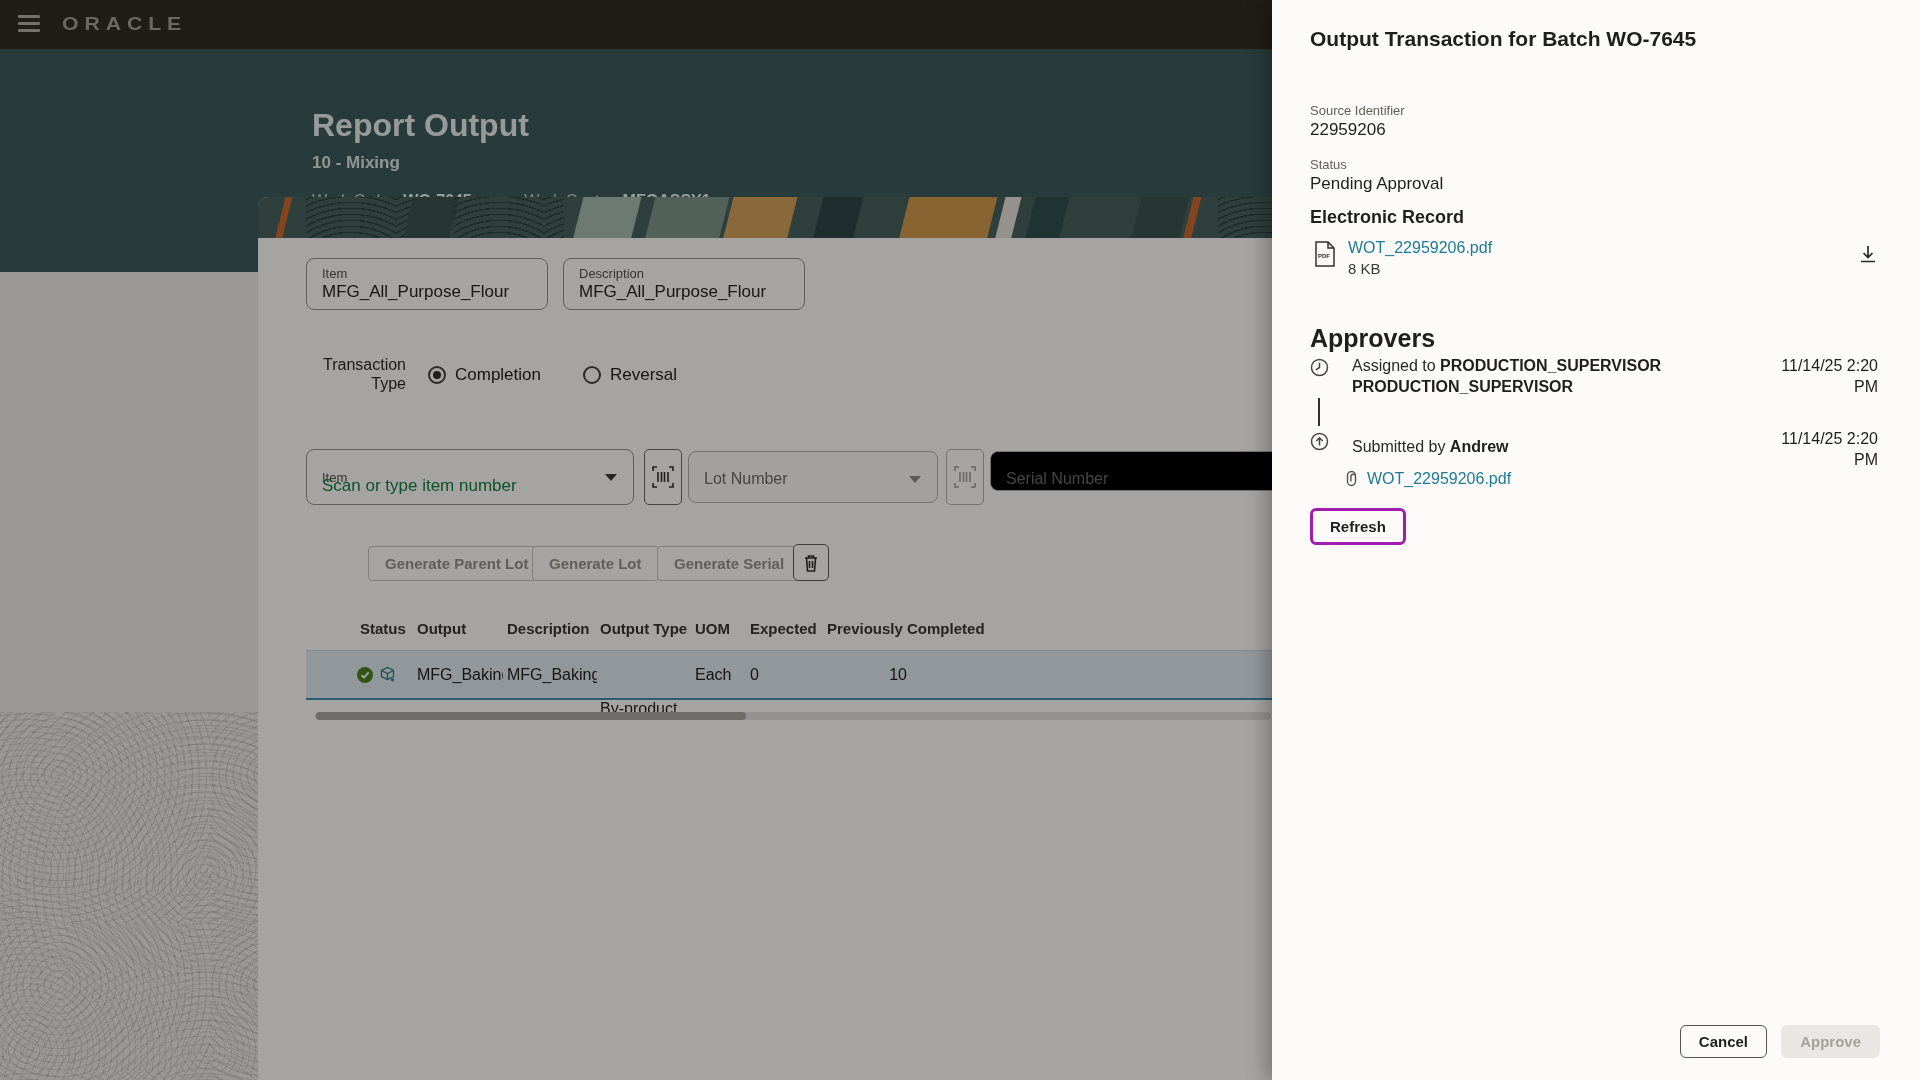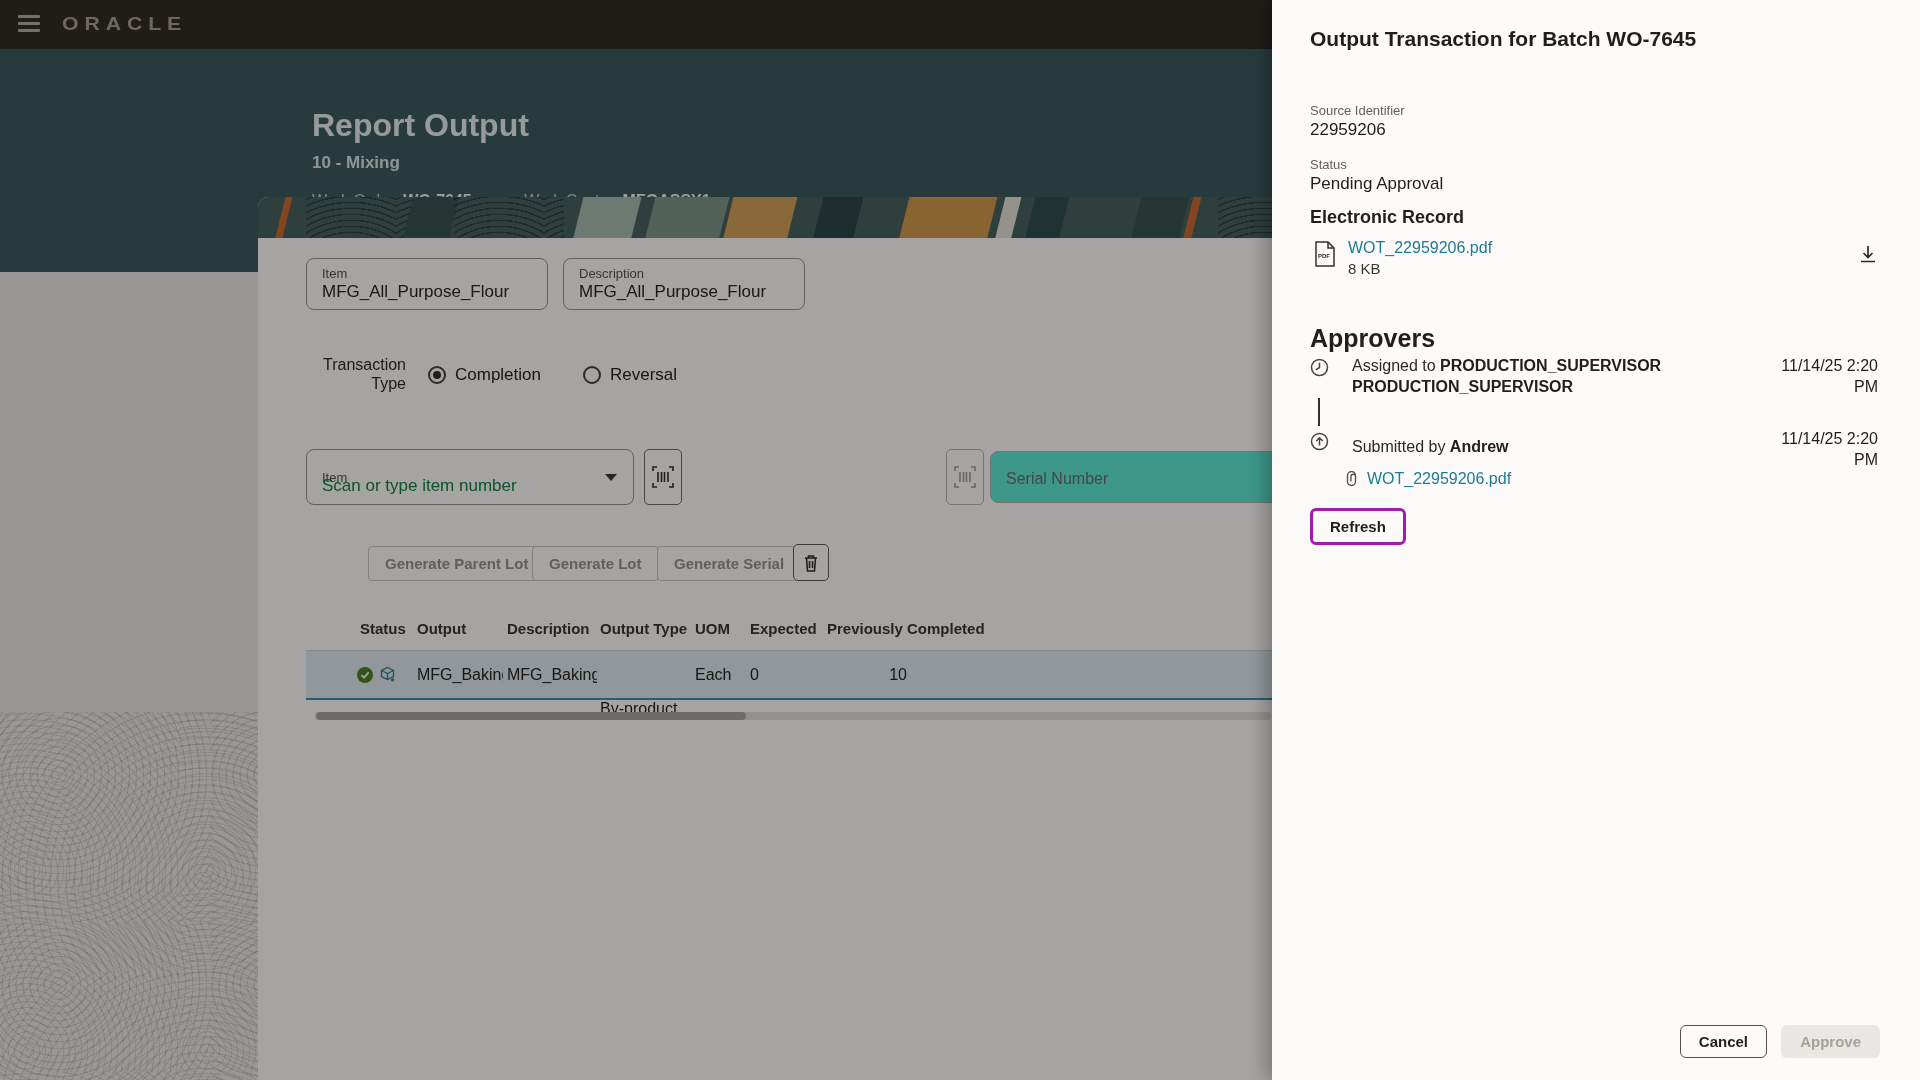--- a/index.html
+++ b/index.html
@@ -178,30 +178,34 @@
     </div>
     <div class="bc-btn" style="left:386px; top:252px;">
       <svg width="22" height="24" viewBox="0 0 22 24" stroke="#33302c" stroke-width="1.6" fill="none">
         <path d="M1 6 V2 H5 M17 2 H21 V6 M21 18 V22 H17 M5 22 H1 V18"></path>
         <line x1="6" y1="7" x2="6" y2="17"></line>
           <line x1="9.5" y1="7" x2="9.5" y2="17"></line>
         <line x1="12.5" y1="7" x2="12.5" y2="17"></line>
           <line x1="16" y1="7" x2="16" y2="17"></line>
       </svg>
     </div>
+    <div class="field dim" style="left:430px; top:254px; width:250px; height:52px; background:#faf8f5;">
+      <span class="fvalue">Lot Number</span>
+      <span class="caret dim"></span>
+    </div>
     <div class="bc-btn dim" style="left:688px; top:252px;">
       <svg width="22" height="24" viewBox="0 0 22 24" stroke="#a29e98" stroke-width="1.6" fill="none">
         <path d="M1 6 V2 H5 M17 2 H21 V6 M21 18 V22 H17 M5 22 H1 V18"></path>
         <line x1="6" y1="7" x2="6" y2="17"></line>
           <line x1="9.5" y1="7" x2="9.5" y2="17"></line>
         <line x1="12.5" y1="7" x2="12.5" y2="17"></line>
           <line x1="16" y1="7" x2="16" y2="17"></line>
       </svg>
     </div>
-    <div class="field dim" style="left:732px; top:254px; width:290px; height:52px; background:#5eead4;">
+    <div class="field dim" style="left:732px; top:254px; width:290px; height:40px; background:#000000;">
       <span class="fvalue">Serial Number</span>
     </div>
 
     <button class="gen-btn" style="left:110px; top:349px;">Generate Parent Lot</button>
     <button class="gen-btn" style="left:274px; top:349px;">Generate Lot</button>
     <button class="gen-btn" style="left:399px; top:349px;">Generate Serial</button>
     <div class="trash-btn" style="left:535px; top:347px;">
       <svg width="18" height="20" viewBox="0 0 18 20" stroke="#33302c" stroke-width="1.6" fill="none">
         <path d="M3 5 H15 M6.5 5 V3 H11.5 V5 M4.5 5 L5.5 18 H12.5 L13.5 5"></path>
         <line x1="7.5" y1="8" x2="7.5" y2="15"></line>

